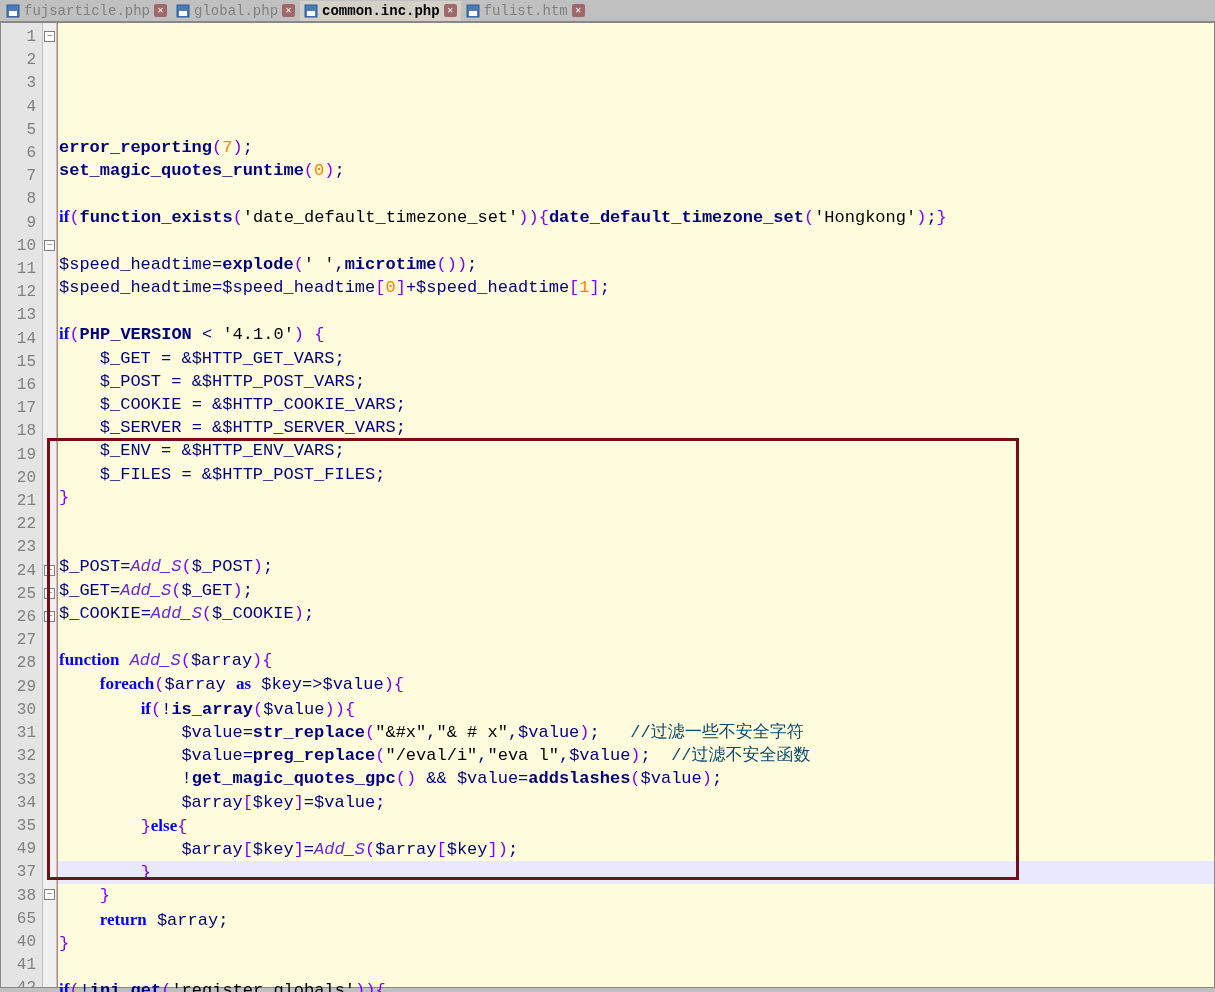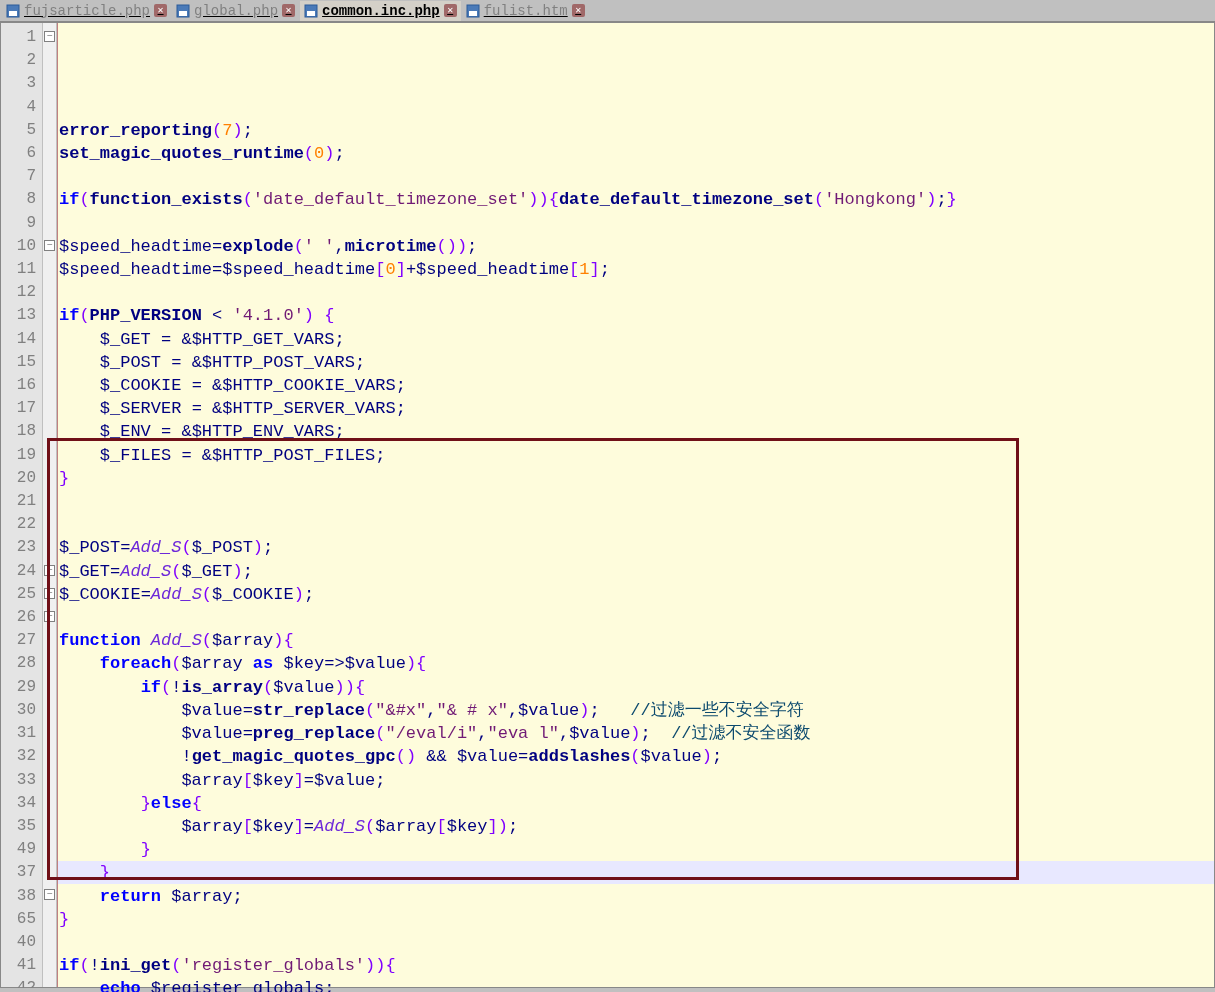--- a/index.html
+++ b/index.html
@@ -12,21 +12,20 @@
     overflow: hidden;
     position: relative;
   }
   .tab-bar {
     background: #c0c0c0;
     height: 22px;
     display: flex;
     align-items: center;
     border-bottom: 1px solid #888;
     padding-left: 2px;
-    text-decoration: underline;
   }
   .tab {
     display: flex;
     align-items: center;
     padding: 1px 4px;
     margin-right: 1px;
     height: 20px;
     font-size: 14px;
     color: #808080;
     cursor: pointer;
@@ -92,21 +91,21 @@
     border: 1px solid #808080;
     background: #fff;
     font-size: 10px;
     line-height: 9px;
     text-align: center;
     color: #808080;
     cursor: pointer;
   }
   .code-area {
     flex: 1;
-    padding: 3px 0 0 2px;
+    padding: 20px 0 0 2px;
     line-height: 23.2px;
     white-space: pre;
     font-family: "Consolas", "Courier New", monospace;
     position: relative;
     background: #fefcdc;
   }
   .code-area .cur-line-bg {
     position: absolute;
     left: 0; right: 0;
     height: 23.2px;
@@ -131,24 +130,24 @@
     pointer-events: none;
   }
   .scroll-bottom {
     position: absolute;
     left: 0; right: 0;
     bottom: 0;
     height: 4px;
     background: #c0c0c0;
   }
   
-  .kw { color: #0000ff; font-weight: bold; }
+  .kw { color: #0000ff; font-weight: bold; font-family: Liberation Serif, serif; }
   .func-def { color: #000080; font-weight: bold; }
   .var { color: #000080; }
-  .str { color: #701a75; }
+  .str { color: #000000; }
   .num { color: #ff8000; }
   .comment { color: #0c4a6e; }
   .brace { color: #8000ff; }
   .op { color: #000080; }
   .plain { color: #6d28d9; font-style: italic; }
   .red { color: #c00000; font-weight: bold; }
 </style>
 </head>
 <body>
 

